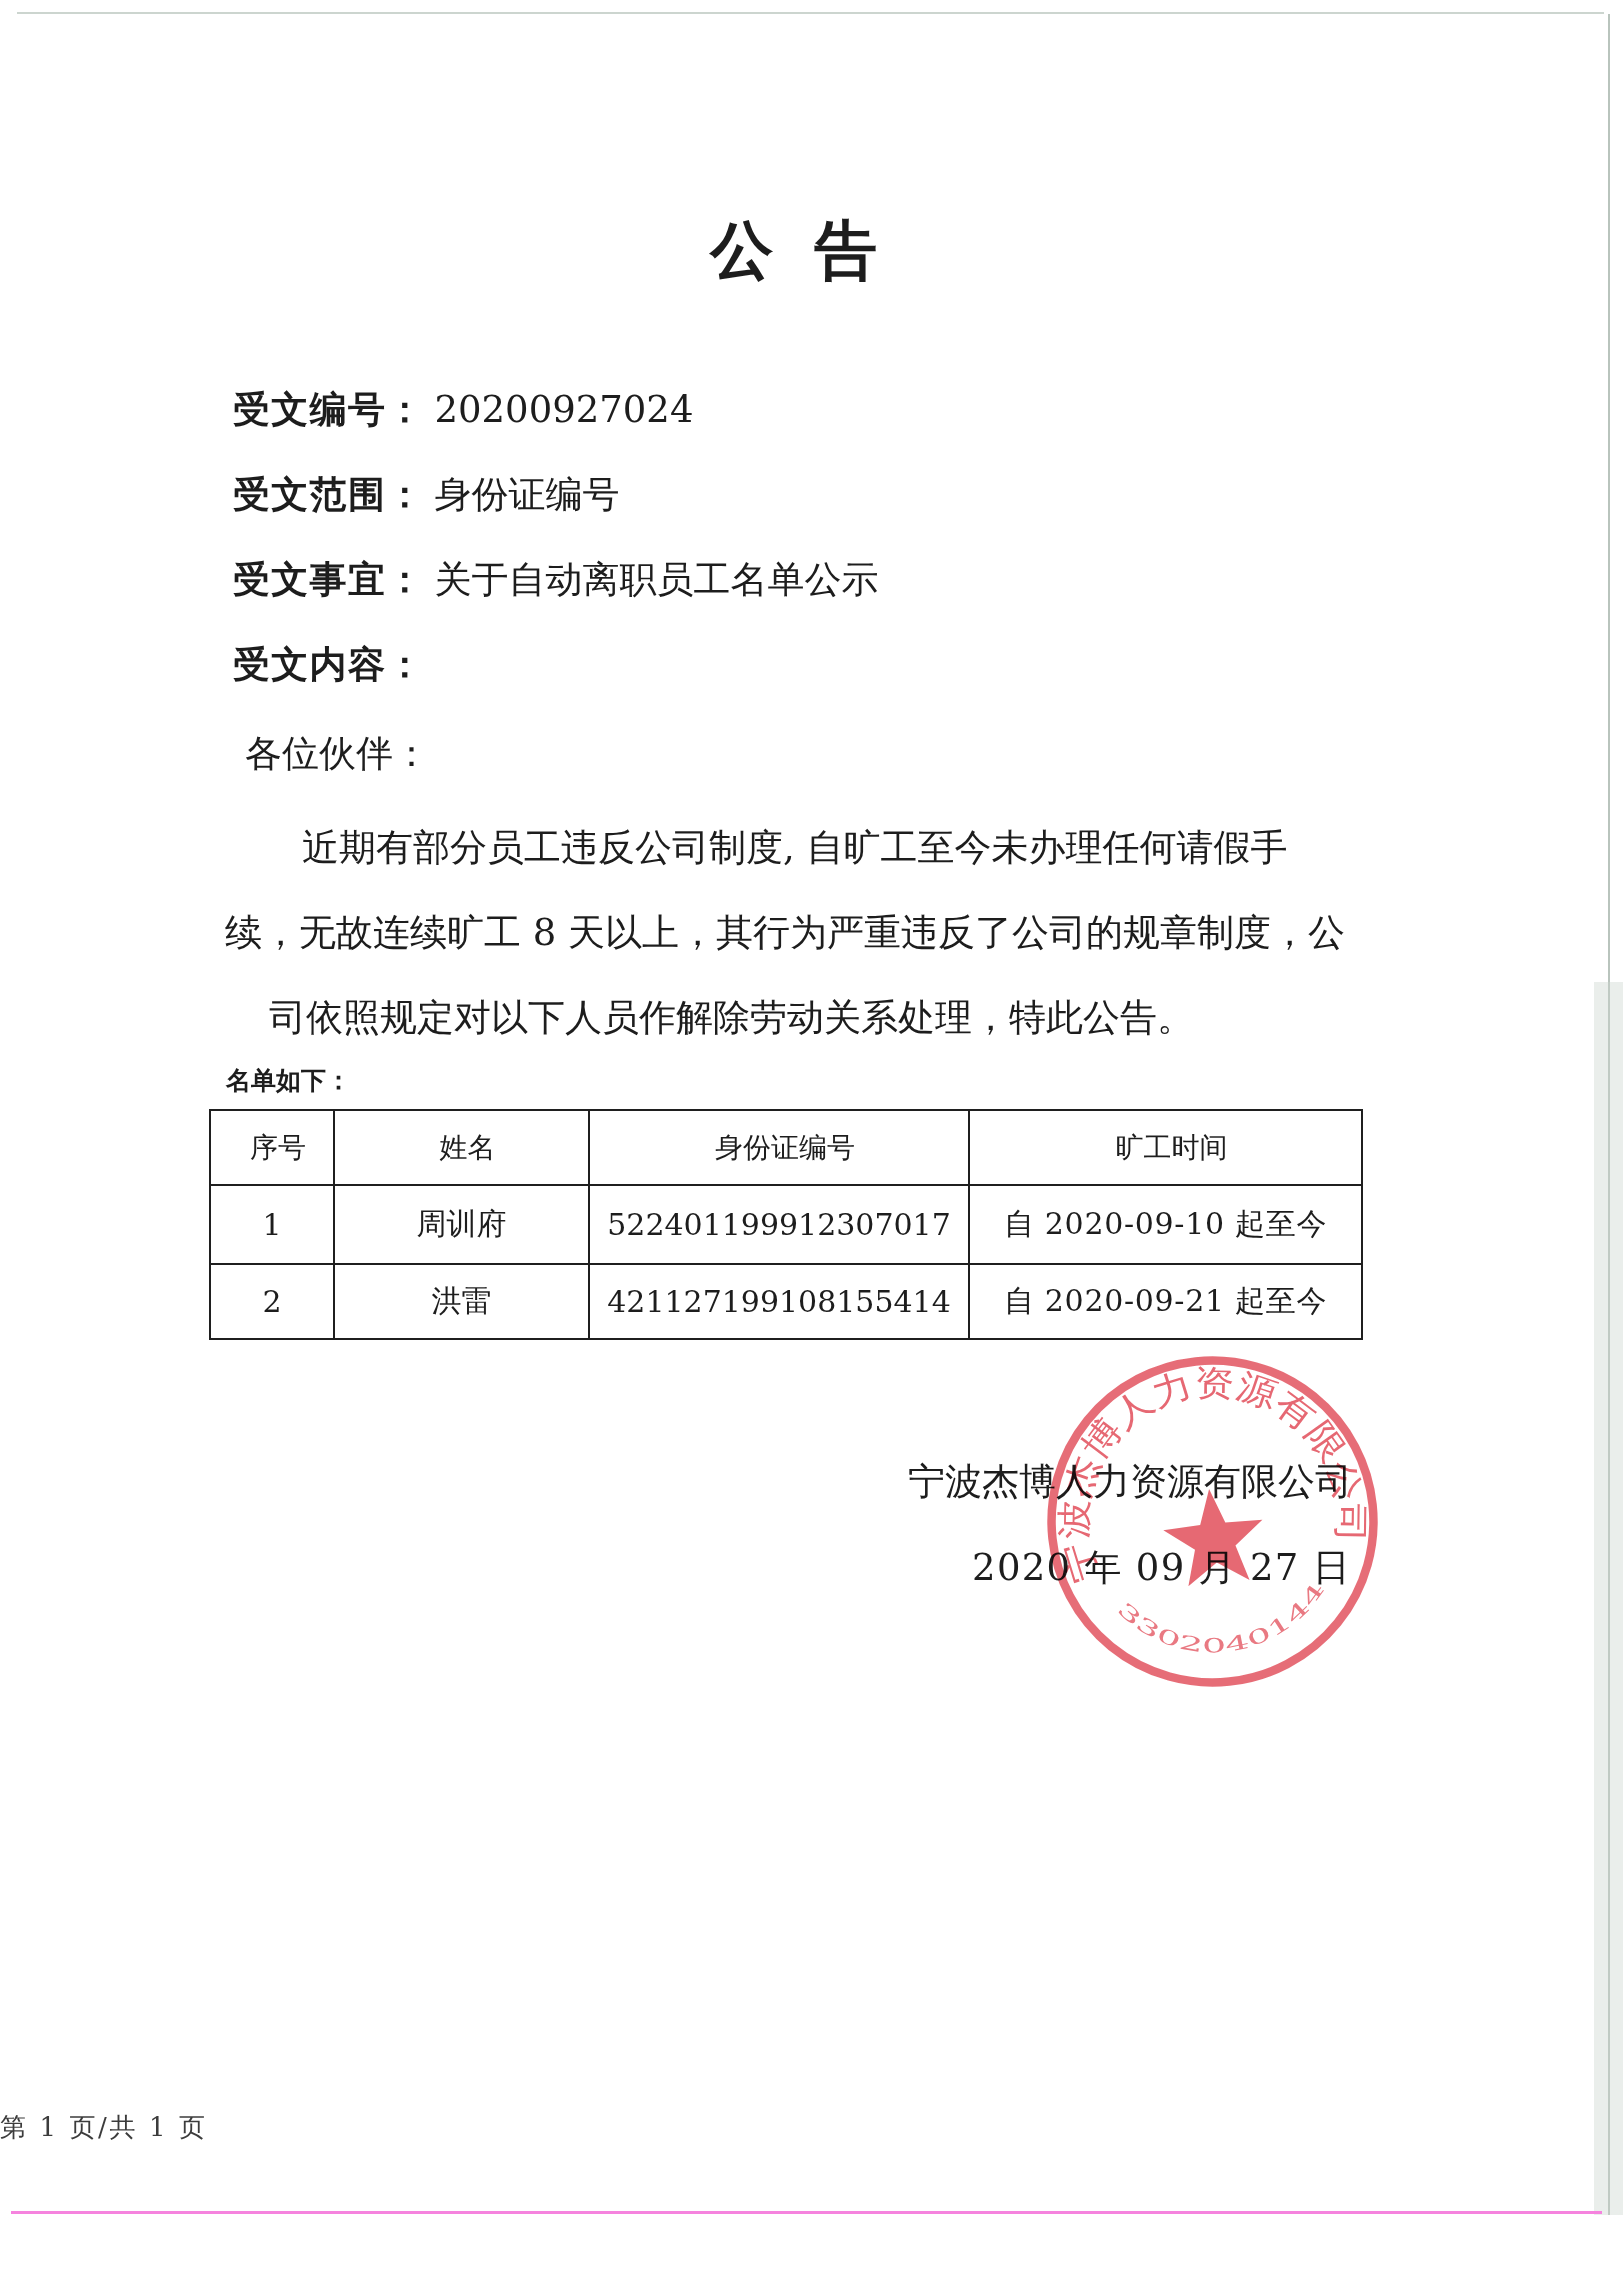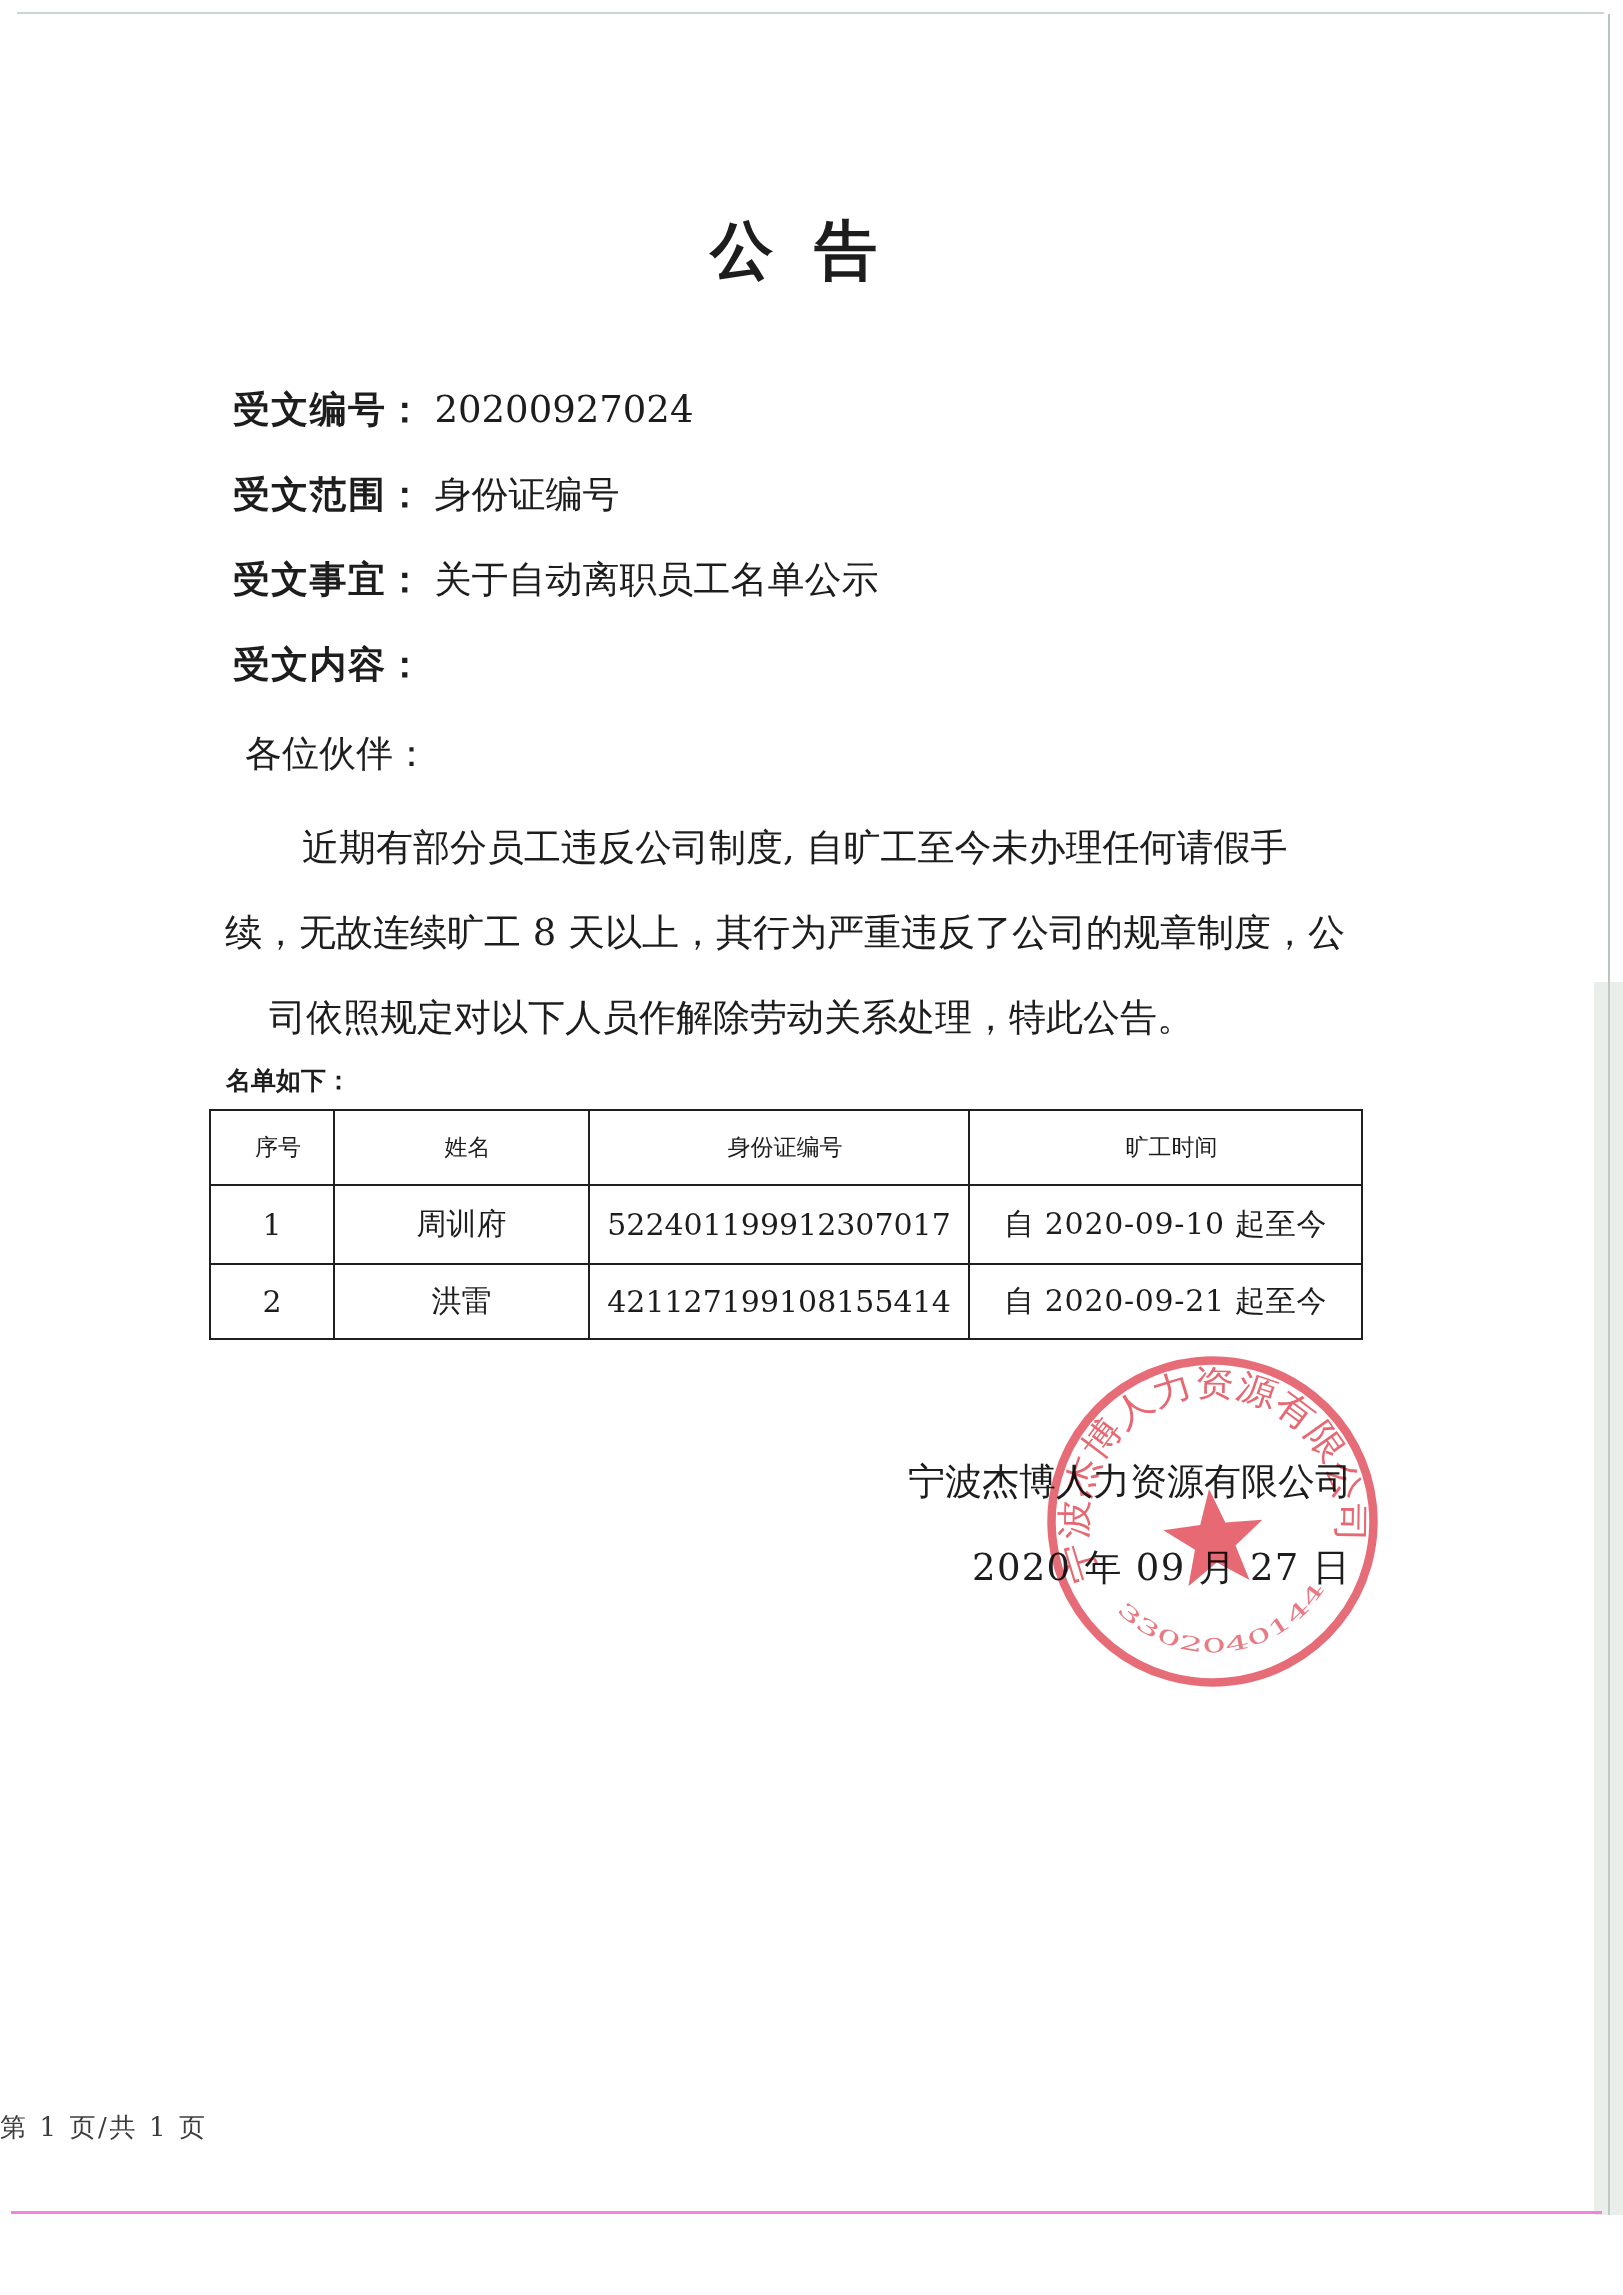--- a/index.html
+++ b/index.html
@@ -32,21 +32,21 @@
   .b1{left:225px;top:911px;}
   .b2{left:225px;top:996px;margin-left:44px;}
   .list-intro{left:226px;top:1064px;font-size:25px;font-weight:600;
     font-family:"DejaVu Sans","Liberation Sans",sans-serif;white-space:nowrap;}
   
   .roster{left:209px;top:1109px;width:1152px;border-collapse:collapse;table-layout:fixed;}
   .roster td,.roster th{
     border:2.6px solid #1f1f1f;text-align:center;vertical-align:middle;
     font-weight:normal;padding:0;overflow:hidden;
   }
-  .roster th{font-size:23px;height:73px;padding-left:12px;}
+  .roster th{font-size:28px;height:73px;padding-left:12px;}
   .roster td{font-size:30px;}
   .row-h1 td{height:77px;}
   .row-h2 td{height:73px;}
   .cell-absence{font-size:33px;letter-spacing:0.7px;}
   .col-no{width:124px;} .col-name{width:255px;} .col-id{width:380px;} .col-abs{width:393px;}
   
   .company-line{left:785px;top:1457px;width:567px;text-align:right;font-size:37px;white-space:nowrap;}
   .date-line{left:785px;top:1543px;width:566px;text-align:right;font-size:37px;white-space:nowrap;letter-spacing:1.3px;}
   
   .stamp{left:1028px;top:1337px;width:369px;height:369px;mix-blend-mode:multiply;opacity:0.9;}

